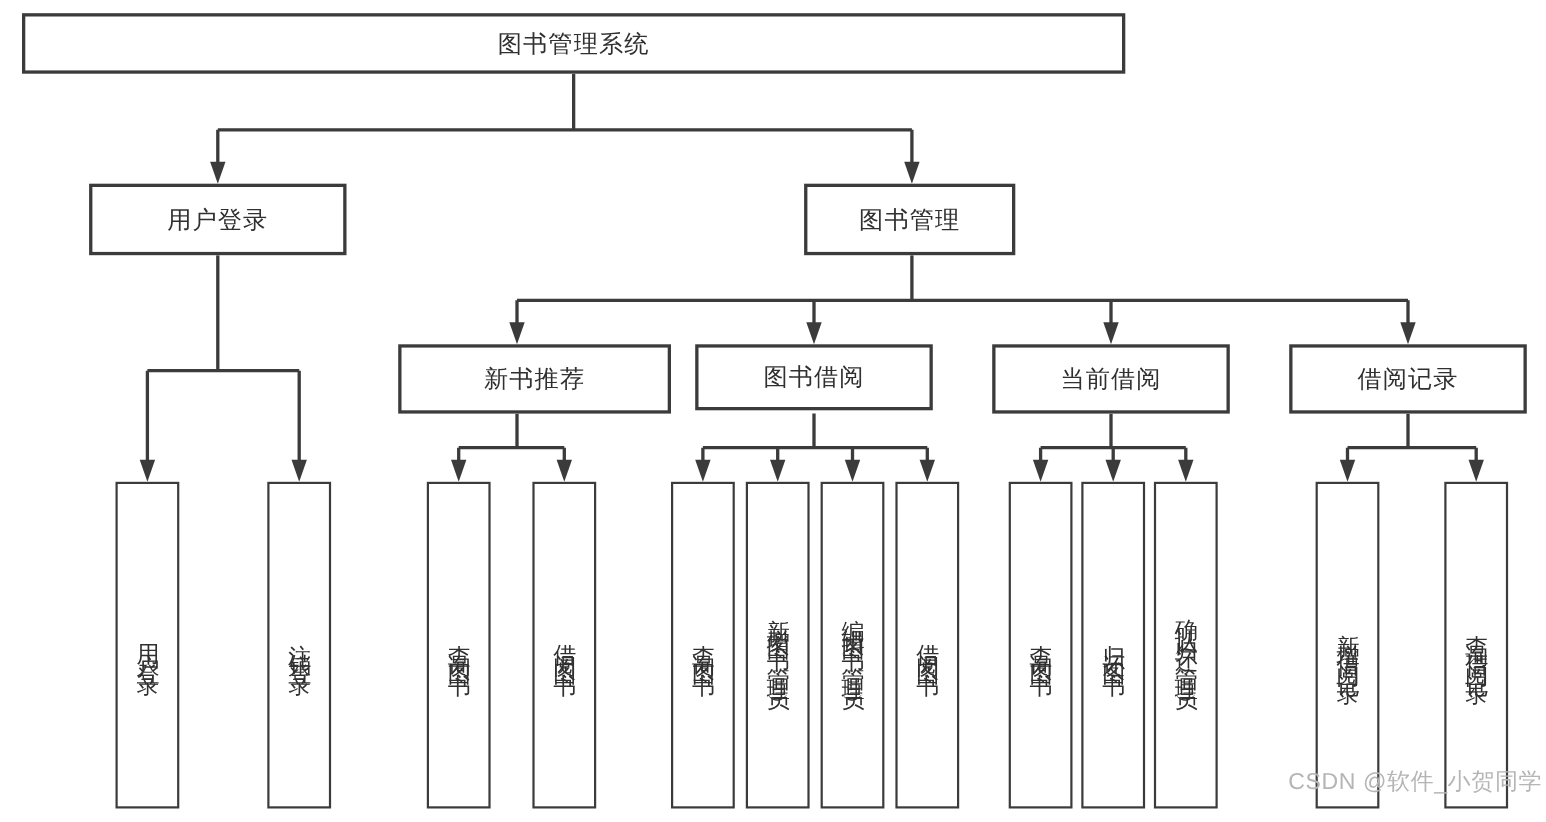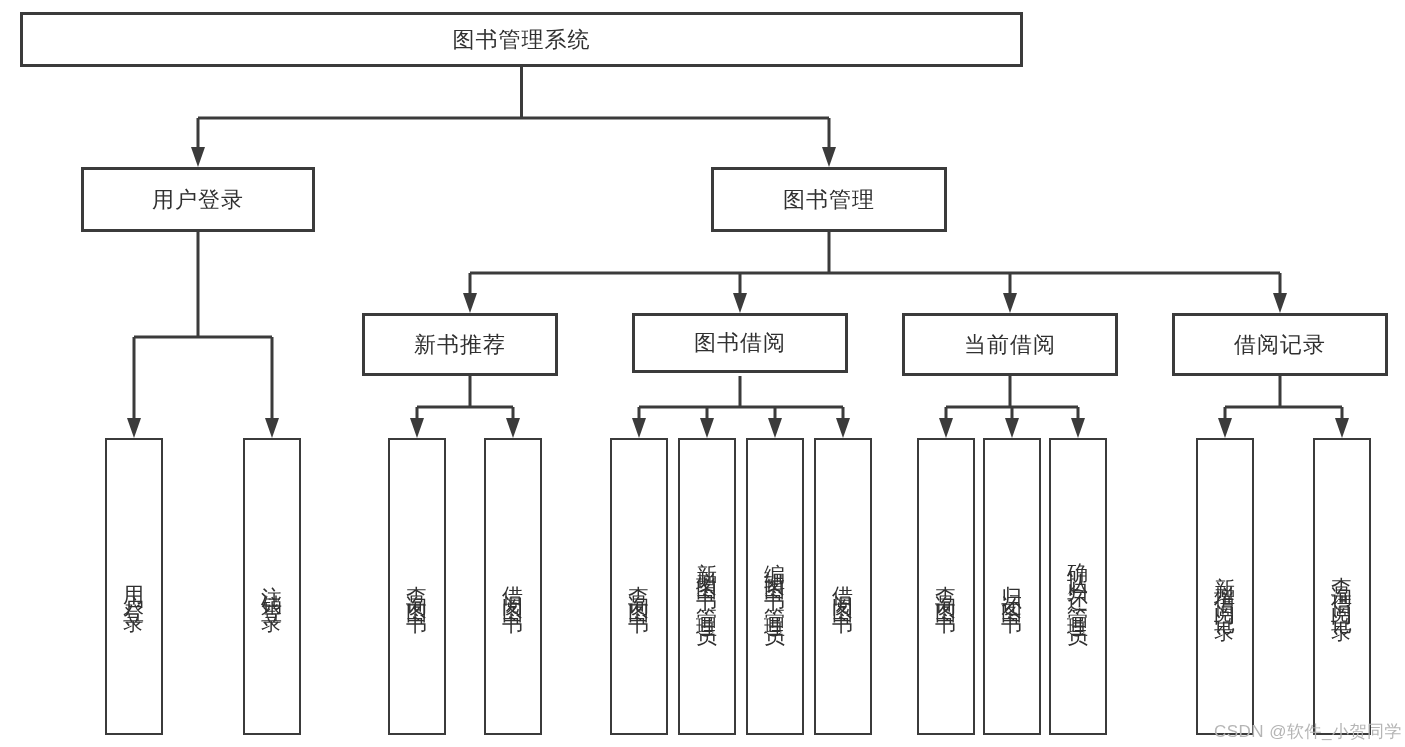--- a/index.html
+++ b/index.html
@@ -48,22 +48,22 @@
     writing-mode: vertical-rl;
     text-orientation: mixed;
     font-size: 21px;
     letter-spacing: 9px;
     white-space: normal;
     line-height: 1;
   }
   .watermark {
     position: absolute;
     right: 3px;
-    top: 720px;
-    font-size: 17px;
+    top: 696px;
+    font-size: 21px;
     letter-spacing: 0.5px;
     color: var(--watermark, #b5b5b5);
     white-space: nowrap;
   }
 </style>
 </head>
 <body>
 
 <div class="canvas">
 
@@ -106,25 +106,25 @@
     <polygon points="1335,418 1349,418 1342,438"></polygon>
   </svg>
 
   <div class="node" style="left:20px; top:12px; width:1003px; height:55px;">
     <span>图书管理系统</span>
   </div>
 
   <div class="node" style="left:81px; top:167px; width:234px; height:65px;">
     <span>用户登录</span>
   </div>
-  <div class="node" style="left:711px; top:167px; width:236px; height:65px;">
+  <div class="node" style="left:731px; top:167px; width:192px; height:65px;">
     <span>图书管理</span>
   </div>
 
-  <div class="node" style="left:362px; top:313px; width:196px; height:63px;">
+  <div class="node" style="left:362px; top:313px; width:248px; height:63px;">
     <span>新书推荐</span>
   </div>
   <div class="node" style="left:632px; top:313px; width:216px; height:60px;">
     <span>图书借阅</span>
   </div>
   <div class="node" style="left:902px; top:313px; width:216px; height:63px;font-family:Liberation Serif, serif;">
     <span>当前借阅</span>
   </div>
   <div class="node" style="left:1172px; top:313px; width:216px; height:63px;">
     <span>借阅记录</span>

